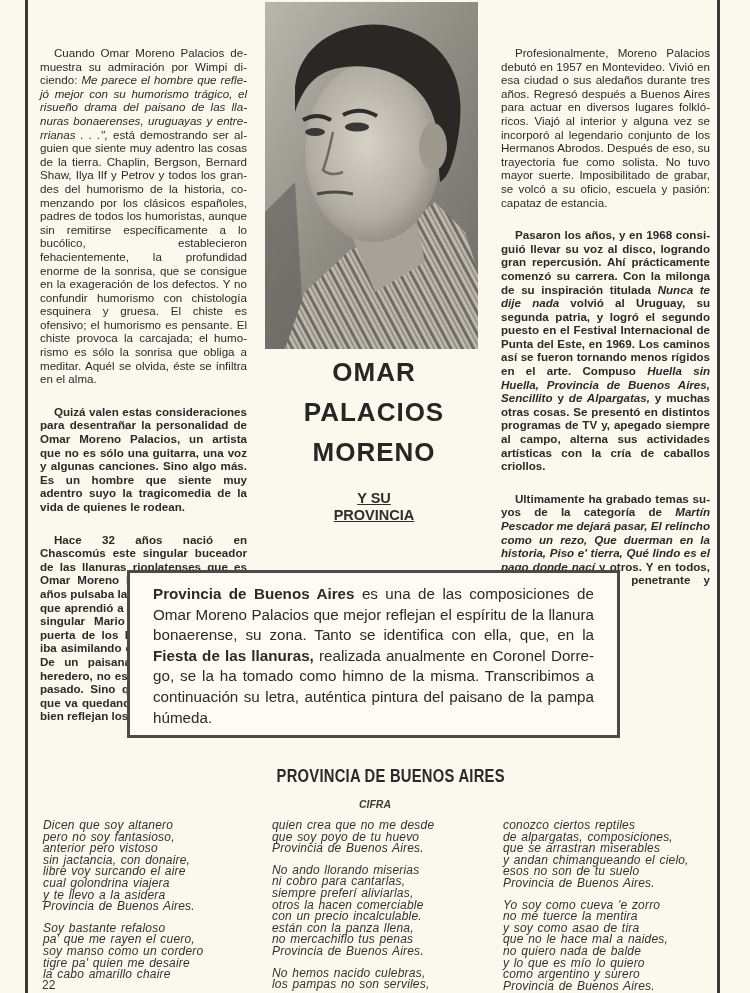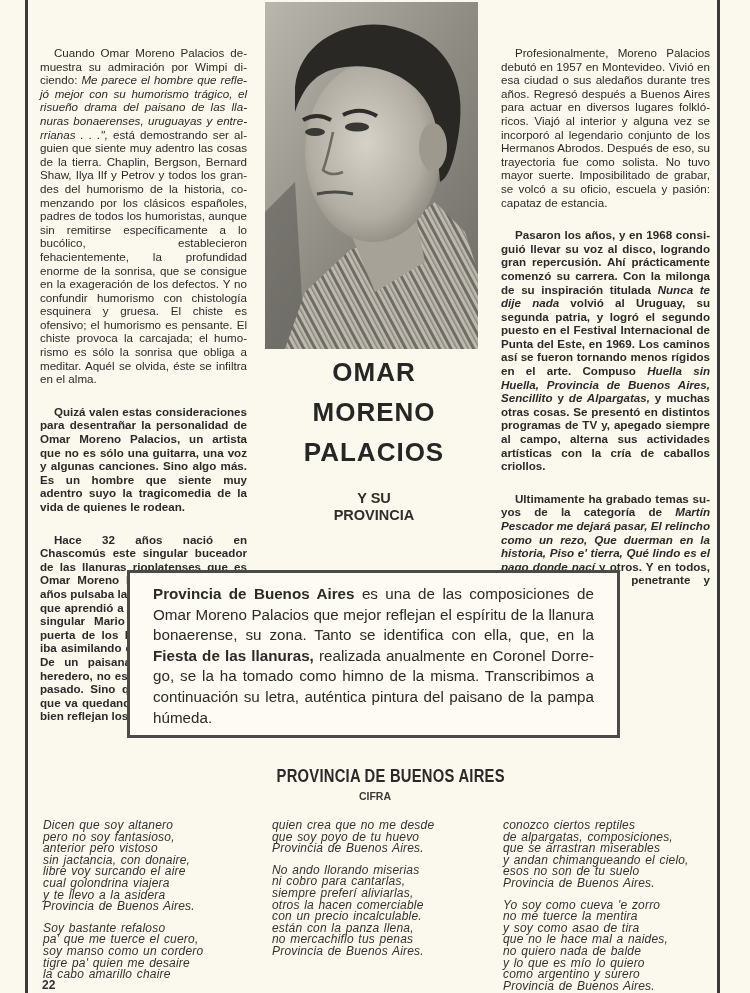--- a/index.html
+++ b/index.html
@@ -48,21 +48,21 @@
     color: #262624;
     display: block;
   }
   .headline .sub {
     margin-top: 18px;
     font-weight: bold;
     font-size: 14.5px;
     line-height: 17px;
     color: #2f2e2b;
   }
-  .headline .sub span { display: block; }
+  .headline .sub span { display: block; text-decoration: underline; }
 
   .intro-box {
     position: absolute; left: 127px; top: 570px; width: 487px; height: 162px;
     border: 3px solid #4a4a47;
     background: #fdfbf3;
     box-sizing: content-box;
   }
   .intro-box p {
     margin: 11px 23px 0 23px;
     font-size: 15.2px; line-height: 20.6px;
@@ -80,41 +80,41 @@
     font-weight: bold;
     font-size: 18px;
     line-height: 20px;
     transform: scaleX(0.82);
     transform-origin: center;
     letter-spacing: 0.3px;
     color: #2b2a28;
     white-space: nowrap;
   }
   .song-title .c {
-    display: block; margin-top: 4px;
-    font-weight: bold; font-size: 10.5px; color: #3b3a37;
+    display: block; margin-top: 12px;
+    font-style: italic; font-weight: bold; font-size: 10.5px; color: #3b3a37;
   }
 
   .verse-col {
     position: absolute;
     font-style: italic;
     font-size: 12px;
     line-height: 11.6px;
     color: #333230;
     letter-spacing: 0.2px;
     word-spacing: 1px;
   }
   .verse-col .stanza { margin-bottom: 10px; }
   .verse-col .line { display: block; white-space: nowrap; }
   .v1 { left: 43px; top: 820px; }
   .v2 { left: 272px; top: 820px; }
   .v3 { left: 503px; top: 820px; }
 
   .page-number {
-    position: absolute; left: 42px; top: 978px; font-size: 12px; color: #333; font-weight: bold;
+    position: absolute; left: 42px; top: 978px; font-size: 12px; color: #333;
   }
 </style>
 </head>
 <body>
 
 <div class="page-rule rule-left"></div>
 <div class="page-rule rule-right"></div>
 
 <div class="col col-left">
   <p><span>Cuando Omar Moreno Palacios de­muestra su admiración por Wimpi di­ciendo: </span><i>Me parece el hombre que refle­jó mejor con su humorismo trágico, el risueño drama del paisano de las lla­nuras bonaerenses, uruguayas y entre­rrianas . . .",</i><span> está demostrando ser al­guien que siente muy adentro las cosas de la tierra. Chaplin, Bergson, Bernard Shaw, Ilya Ilf y Petrov y todos los gran­des del humorismo de la historia, co­menzando por los clásicos españoles, pa­dres de todos los humoristas, aunque sin remitirse específicamente a lo bucólico, establecieron fehacientemente, la pro­fundidad enorme de la sonrisa, que se consigue en la exageración de los de­fectos. Y no confundir humorismo con chistología esquinera y gruesa. El chiste es ofensivo; el humorismo es pensante. El chiste provoca la carcajada; el humo­rismo es sólo la sonrisa que obliga a meditar. Aquél se olvida, éste se infil­tra en el alma.</span></p>
@@ -160,22 +160,22 @@
     <path d="M78 113 Q95 104 112 114" stroke="#2f2d2a" stroke-width="4" fill="none"></path>
 
     <path d="M68 130 Q62 158 58 168 Q66 175 78 170" stroke="#6d6a63" stroke-width="2.5" fill="none"></path>
 
     <path d="M52 192 Q70 188 88 192" stroke="#4c4a45" stroke-width="3" fill="none"></path>
   </svg>
 </div>
 
 <div class="headline">
   <span class="name-line">OMAR</span>
+  <span class="name-line">PALACIOS</span>
   <span class="name-line">MORENO</span>
-  <span class="name-line">PALACIOS</span>
   <div class="sub">
     <span>Y SU</span>
     <span>PROVINCIA</span>
   </div>
 </div>
 
 <div class="col col-right">
   <p>Profesionalmente, Moreno Palacios de­butó en 1957 en Montevideo. Vivió en esa ciudad o sus aledaños durante tres años. Regresó después a Buenos Aires para actuar en diversos lugares folkló­ricos. Viajó al interior y alguna vez se incorporó al legendario conjunto de los Hermanos Abrodos. Después de eso, su trayectoria fue como solista. No tuvo mayor suerte. Imposibilitado de grabar, se volcó a su oficio, escuela y pasión: capataz de estancia.</p>
   <p><span>Pasaron los años, y en 1968 consi­guió llevar su voz al disco, logrando gran repercusión. Ahí prácticamente co­menzó su carrera. Con la milonga de su inspiración titulada </span><i>Nunca te dije nada</i><span> volvió al Uruguay, su segunda pa­tria, y logró el segundo puesto en el Festival Internacional de Punta del Este, en 1969. Los caminos así se fueron tor­nando menos rígidos en el arte. Compu­so </span><i>Huella sin Huella, Provincia de Bue­nos Aires, Sencillito</i><span> y </span><i>de Alpargatas,</i><span> y muchas otras cosas. Se presentó en dis­tintos programas de TV y, apegado siem­pre al campo, alterna sus actividades artísticas con la cría de caballos criollos.</span></p>
   <p><span>Ultimamente ha grabado temas su­yos de la categoría de </span><i>Martín Pescador me dejará pasar, El relincho como un re­zo, Que duerman en la historia, Piso e' tierra, Qué lindo es el pago donde nací</i><span> y otros. Y en todos, trasunta su ironía penetrante y criolla.</span></p>
@@ -196,21 +196,21 @@
       <span class="line">pero no soy fantasioso,</span>
       <span class="line">anterior pero vistoso</span>
       <span class="line">sin jactancia, con donaire,</span>
       <span class="line">libre voy surcando el aire</span>
       <span class="line">cual golondrina viajera</span>
       <span class="line">y te llevo a la asidera</span>
       <span class="line">Provincia de Buenos Aires.</span>
     </div>
     <div class="stanza">
       <span class="line">Soy bastante refaloso</span>
-      <span class="line">pa' que me tuerce el cuero,</span>
+      <span class="line">pa' que me rayen el cuero,</span>
       <span class="line">soy manso como un cordero</span>
       <span class="line">tigre pa' quien me desaire</span>
       <span class="line">la cabo amarillo chaire</span>
     </div>
   </div>
 <div class="verse-col v2">
     <div class="stanza">
       <span class="line">quien crea que no me desde</span>
       <span class="line">que soy poyo de tu huevo</span>
       <span class="line">Provincia de Buenos Aires.</span>
@@ -218,20 +218,24 @@
     <div class="stanza">
       <span class="line">No ando llorando miserias</span>
       <span class="line">ni cobro para cantarlas,</span>
       <span class="line">siempre preferí aliviarlas,</span>
       <span class="line">otros la hacen comerciable</span>
       <span class="line">con un precio incalculable.</span>
       <span class="line">están con la panza llena,</span>
       <span class="line">no mercachiflo tus penas</span>
       <span class="line">Provincia de Buenos Aires.</span>
     </div>
+    <div class="stanza">
+      <span class="line">No hemos nacido culebras,</span>
+      <span class="line">los pampas no son serviles,</span>
+    </div>
   </div>
 <div class="verse-col v3">
     <div class="stanza">
       <span class="line">conozco ciertos reptiles</span>
       <span class="line">de alpargatas, composiciones,</span>
       <span class="line">que se arrastran miserables</span>
       <span class="line">y andan chimangueando el cielo,</span>
       <span class="line">esos no son de tu suelo</span>
       <span class="line">Provincia de Buenos Aires.</span>
     </div>

